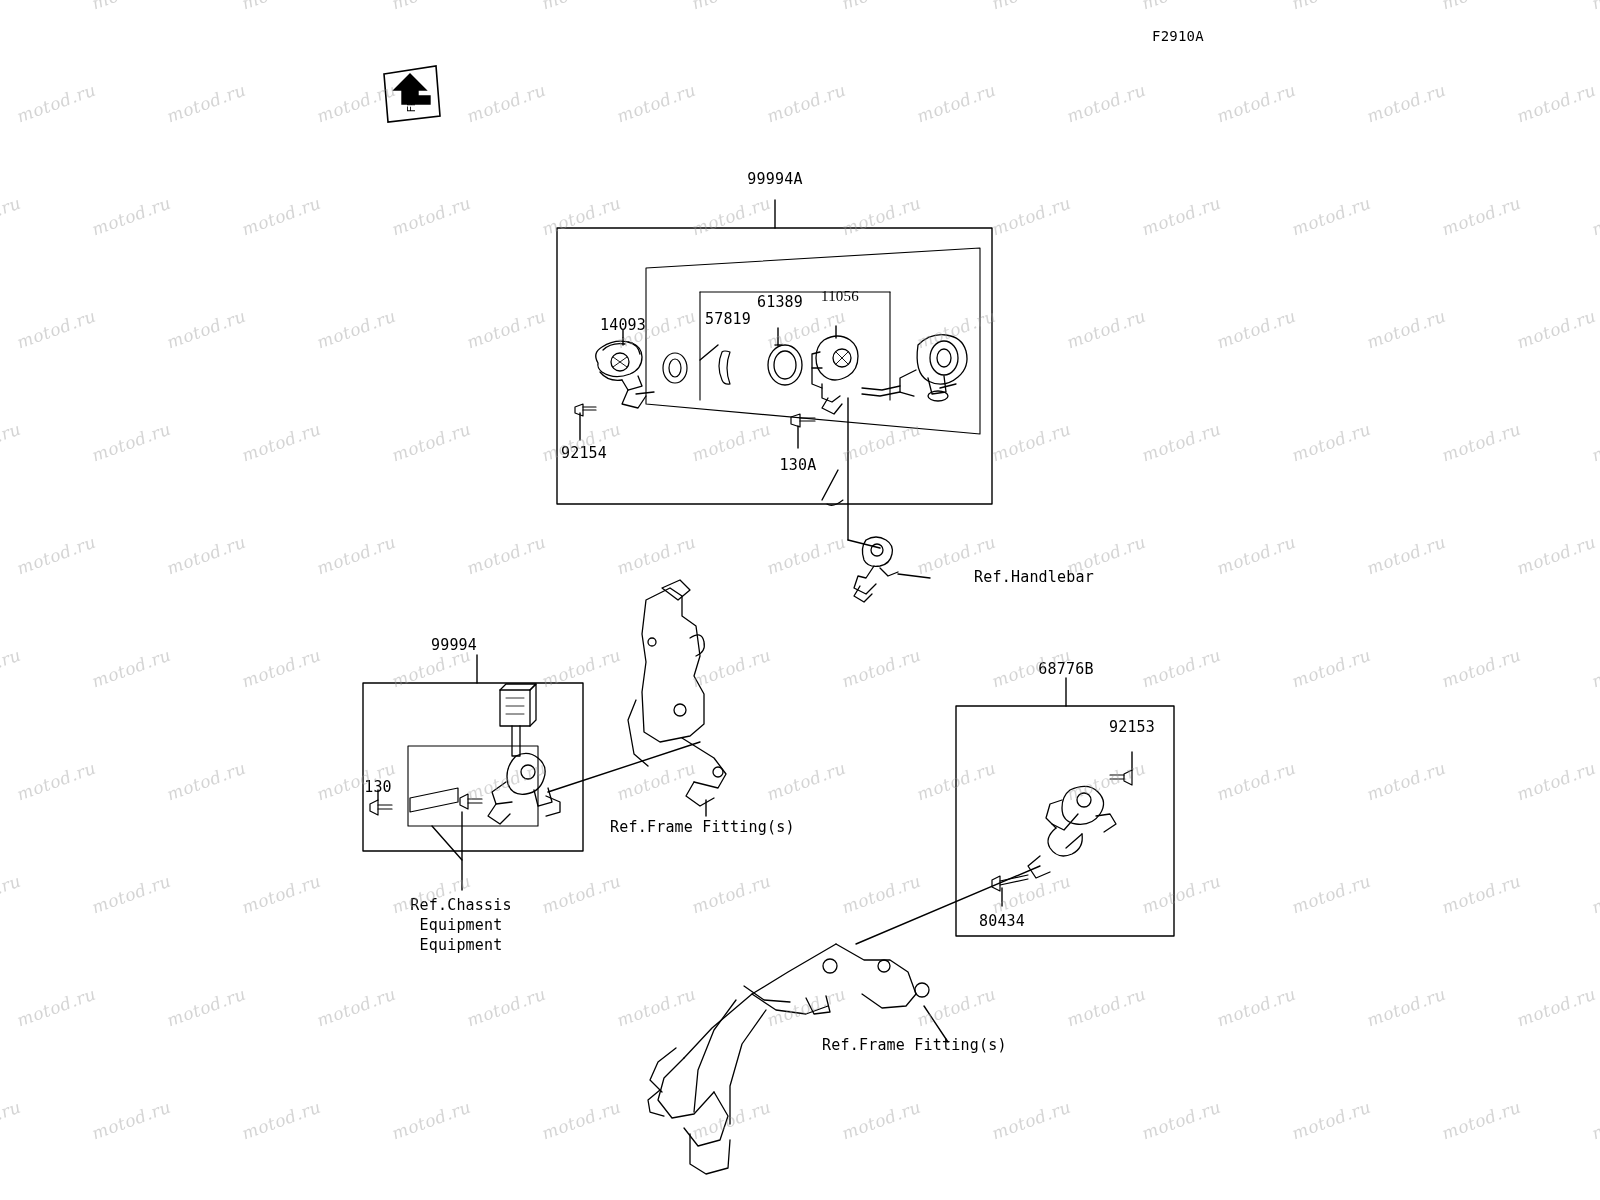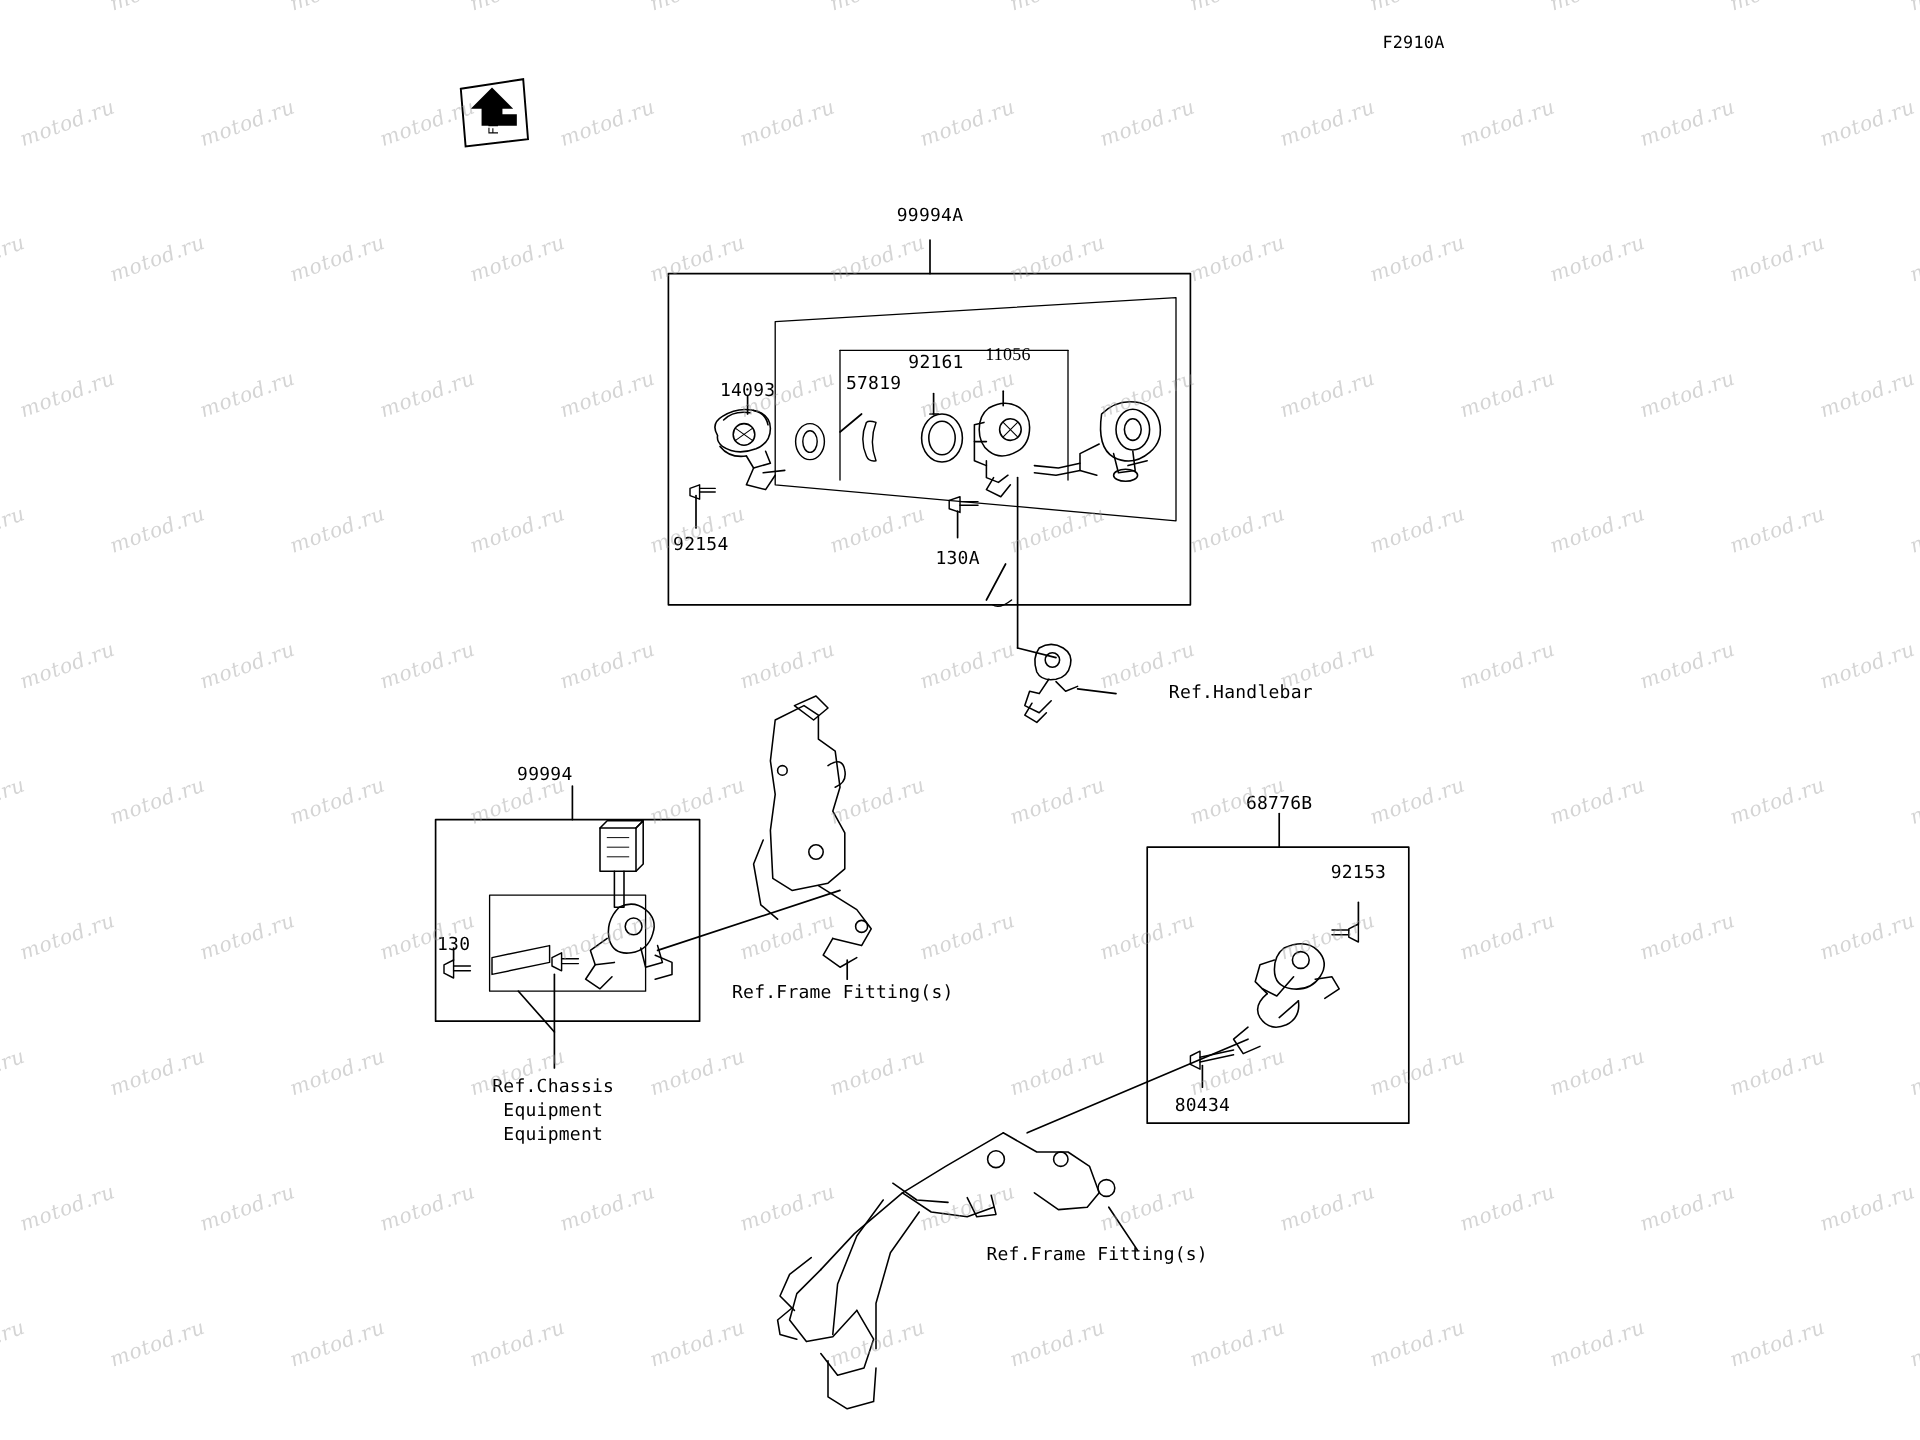--- a/index.html
+++ b/index.html
@@ -289,21 +289,21 @@
   </div>
 
   <div class="lbl code" style="left:1152px; top:28px;">F2910A</div>
 
   <div class="lbl big center" style="left:775px; top:170px;">99994A</div>
   <div class="lbl big center" style="left:454px; top:636px;">99994</div>
   <div class="lbl big center" style="left:1066px; top:660px;">68776B</div>
 
   <div class="lbl center" style="left:623px; top:316px;">14093</div>
   <div class="lbl center" style="left:728px; top:310px;">57819</div>
-  <div class="lbl center" style="left:780px; top:293px;">92161</div>
+  <div class="lbl center" style="left:780px; top:293px;">61389</div>
   <div class="lbl center" style="left:840px; top:288px;font-family:Liberation Serif, serif;">11056</div>
   <div class="lbl center" style="left:584px; top:444px;">92154</div>
   <div class="lbl center" style="left:798px; top:456px;">130A</div>
   <div class="lbl center" style="left:378px; top:778px;">130</div>
   <div class="lbl center" style="left:1132px; top:718px;">92153</div>
   <div class="lbl center" style="left:1002px; top:912px;">80434</div>
 
   <div class="lbl" style="left:934px; top:568px;margin-left:40px;">Ref.Handlebar</div>
   <div class="lbl" style="left:610px; top:818px;">Ref.Frame Fitting(s)</div>
   <div class="lbl" style="left:822px; top:1036px;">Ref.Frame Fitting(s)</div>

